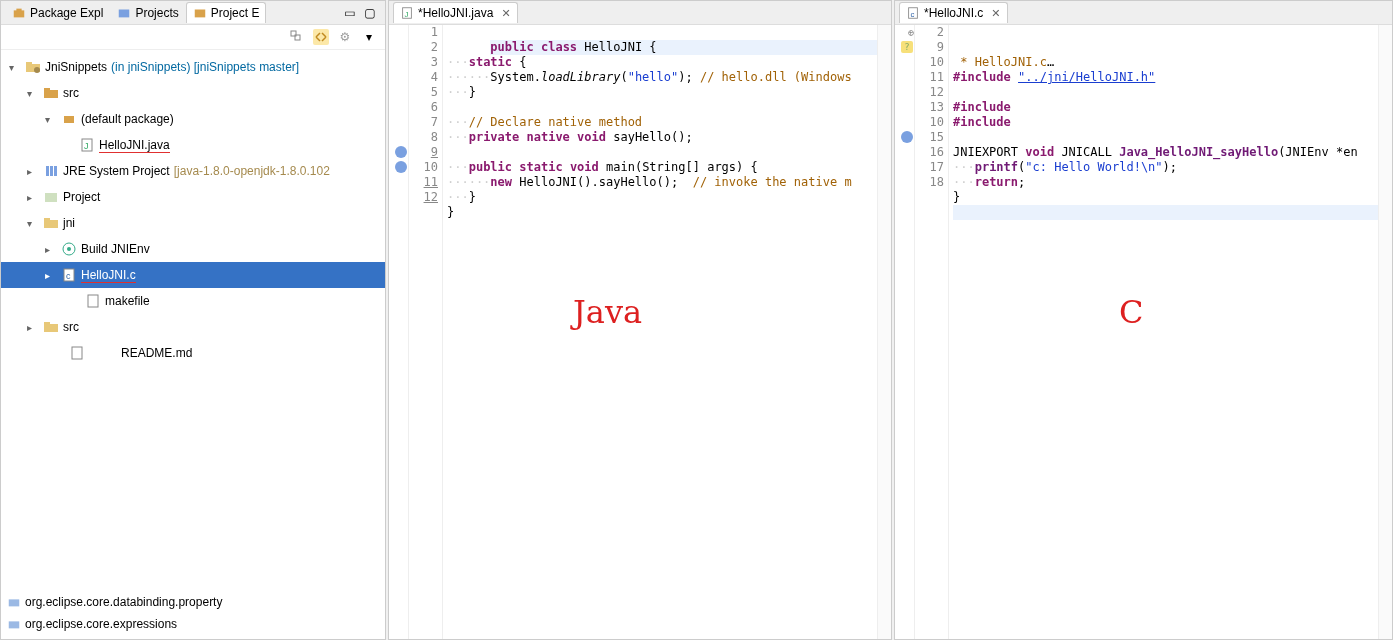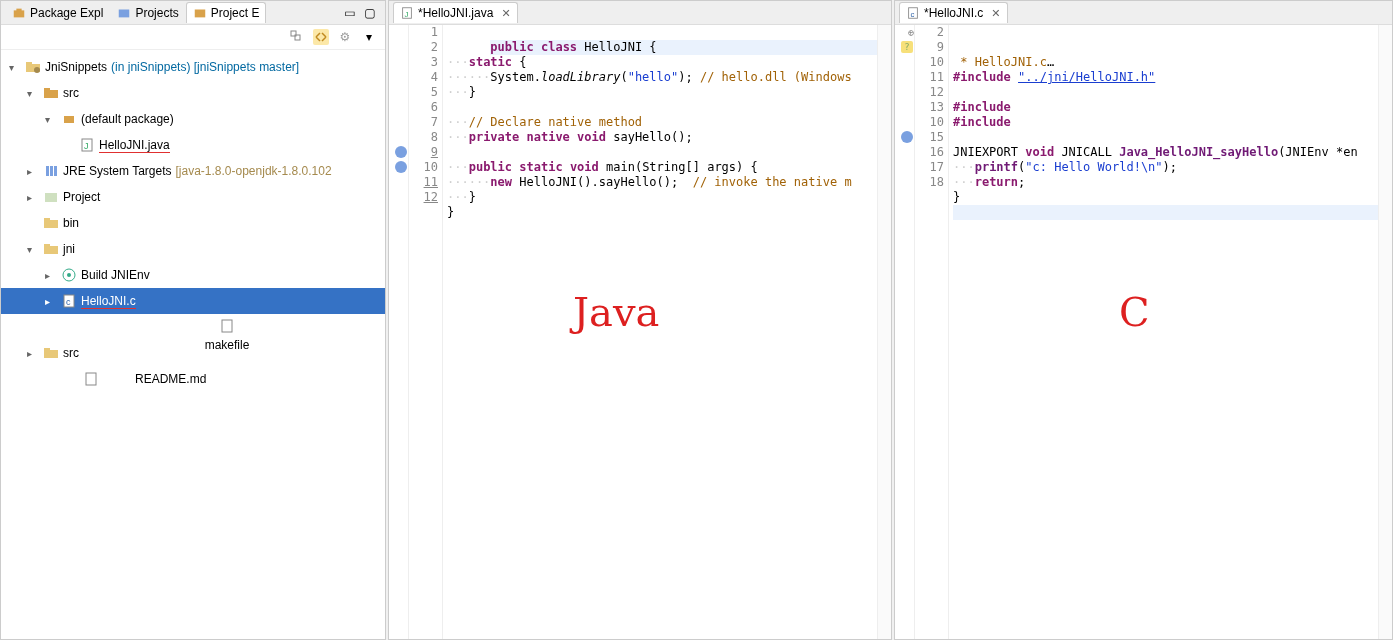--- a/index.html
+++ b/index.html
@@ -137,21 +137,21 @@
 .fn { font-style: italic; }
 .str { color: #1a3ed0; }
 .cm { color: #a16207; }
 .ws { color: #cfcfcf; }
 .type { color: #701a75; font-weight: bold; }
 .include-path { color: #1a3ed0; text-decoration: underline; }
 .annot {
   position: absolute;
   color: #dd2020;
   font-family: "DejaVu Serif", serif;
-  font-size: 40px;
+  font-size: 32px;
   pointer-events: none;
 }
 .right-strip { width: 14px; background: #fafafa; border-left: 1px solid #eee; }
 
 
 .ico { width: 14px; height: 14px; display: inline-block; }
 svg { display: block; }
 </style>
 </head>
 <body>
@@ -249,102 +249,110 @@
       </div>
       <div class="tree-row" style="padding-left: 26px;">
         <span class="arrow">▸</span>
         <span class="ticon">
           <svg viewBox="0 0 16 16">
             <rect x="3" y="3" width="3" height="10" fill="#7aa0e0"></rect>
             <rect x="7" y="3" width="3" height="10" fill="#7aa0e0"></rect>
             <rect x="11" y="3" width="3" height="10" fill="#7aa0e0"></rect>
           </svg>
         </span>
-        <span>JRE System Targets</span> 
+        <span>JRE System Project</span> 
         <span class="lib-decor">[java-1.8.0-openjdk-1.8.0.102</span>
       </div>
       <div class="tree-row" style="padding-left: 26px;">
         <span class="arrow">▸</span>
         <span class="ticon">
           <svg viewBox="0 0 16 16">
             <rect x="2" y="4" width="12" height="9" fill="#cfe0c0"></rect>
           </svg>
         </span>
         <span>Project</span>
       </div>
       <div class="tree-row" style="padding-left: 26px;">
-        <span class="arrow"></span>
+        <span class="arrow">▾</span>
         <span class="ticon">
           <svg viewBox="0 0 16 16">
             <rect x="1" y="5" width="14" height="8" fill="#e8c878"></rect>
             <rect x="1" y="3" width="6" height="3" fill="#e8c878"></rect>
           </svg>
         </span>
-        <span>bin</span>
+        <span>jni</span>
+      </div>
+      <div class="tree-row" style="padding-left: 44px;">
+        <span class="arrow">▸</span>
+        <span class="ticon">
+          <svg viewBox="0 0 16 16">
+            <circle cx="8" cy="8" r="6" fill="none" stroke="#3a8"></circle>
+            <circle cx="8" cy="8" r="2" fill="#3a8"></circle>
+          </svg>
+        </span>
+        <span>Build JNIEnv</span>
+      </div>
+      <div class="tree-row selected" style="padding-left: 44px;">
+        <span class="arrow">▸</span>
+        <span class="ticon">
+          <svg viewBox="0 0 16 16">
+            <rect x="3" y="2" width="10" height="12" fill="#fff" stroke="#888"></rect>
+            <text x="5" y="12" font-size="9" fill="#36a">c</text>
+          </svg>
+        </span>
+        <span class="underline-red">HelloJNI.c</span>
+      </div>
+      <div class="tree-row" style="padding-left: 68px;">
+        <span class="arrow"></span>
+        <span class="ticon">
+          <svg viewBox="0 0 16 16">
+            <rect x="3" y="2" width="10" height="12" fill="#fff" stroke="#888"></rect>
+          </svg>
+        </span>
+        <span>makefile</span>
       </div>
       <div class="tree-row" style="padding-left: 26px;">
-        <span class="arrow">▾</span>
+        <span class="arrow">▸</span>
         <span class="ticon">
           <svg viewBox="0 0 16 16">
             <rect x="1" y="5" width="14" height="8" fill="#e8c878"></rect>
             <rect x="1" y="3" width="6" height="3" fill="#e8c878"></rect>
           </svg>
         </span>
-        <span>jni</span>
-      </div>
-      <div class="tree-row" style="padding-left: 44px;">
-        <span class="arrow">▸</span>
-        <span class="ticon">
-          <svg viewBox="0 0 16 16">
-            <circle cx="8" cy="8" r="6" fill="none" stroke="#3a8"></circle>
-            <circle cx="8" cy="8" r="2" fill="#3a8"></circle>
-          </svg>
-        </span>
-        <span>Build JNIEnv</span>
-      </div>
-      <div class="tree-row selected" style="padding-left: 44px;">
-        <span class="arrow">▸</span>
-        <span class="ticon">
-          <svg viewBox="0 0 16 16">
-            <rect x="3" y="2" width="10" height="12" fill="#fff" stroke="#888"></rect>
-            <text x="5" y="12" font-size="9" fill="#36a">c</text>
-          </svg>
-        </span>
-        <span class="underline-red">HelloJNI.c</span>
-      </div>
-      <div class="tree-row" style="padding-left: 68px; flex-direction: column;">
+        <span>src</span>
+      </div>
+      <div class="tree-row" style="padding-left: 20px; gap: 36px;">
         <span class="arrow"></span>
         <span class="ticon">
           <svg viewBox="0 0 16 16">
             <rect x="3" y="2" width="10" height="12" fill="#fff" stroke="#888"></rect>
           </svg>
         </span>
-        <span>makefile</span>
-      </div>
-      <div class="tree-row" style="padding-left: 26px;">
-        <span class="arrow">▸</span>
-        <span class="ticon">
-          <svg viewBox="0 0 16 16">
-            <rect x="1" y="5" width="14" height="8" fill="#e8c878"></rect>
-            <rect x="1" y="3" width="6" height="3" fill="#e8c878"></rect>
-          </svg>
-        </span>
-        <span>src</span>
-      </div>
-      <div class="tree-row" style="padding-left: 34px; gap: 36px;">
-        <span class="arrow"></span>
-        <span class="ticon">
-          <svg viewBox="0 0 16 16">
-            <rect x="3" y="2" width="10" height="12" fill="#fff" stroke="#888"></rect>
-          </svg>
-        </span>
         <span>README.md</span>
       </div>
     </div>
 
+  <div class="status-items">
+    <div class="status-item">
+      <span class="ico">
+        <svg viewBox="0 0 16 16">
+            <rect x="2" y="5" width="12" height="8" fill="#9bb9e4"></rect>
+          </svg>
+      </span>
+      <span>org.eclipse.core.databinding.property</span>
+    </div>
+    <div class="status-item">
+      <span class="ico">
+        <svg viewBox="0 0 16 16">
+            <rect x="2" y="5" width="12" height="8" fill="#9bb9e4"></rect>
+          </svg>
+      </span>
+      <span>org.eclipse.core.expressions</span>
+    </div>
+  </div>
 </div>
 
 <div class="panel editor1">
   <div class="tab-bar">
     <div class="tab active">
       <span class="ico">
         <svg viewBox="0 0 16 16">
             <rect x="3" y="2" width="10" height="12" fill="#fff" stroke="#888"></rect>
             <text x="5" y="12" font-size="9" fill="#3a6">J</text>
           </svg>

